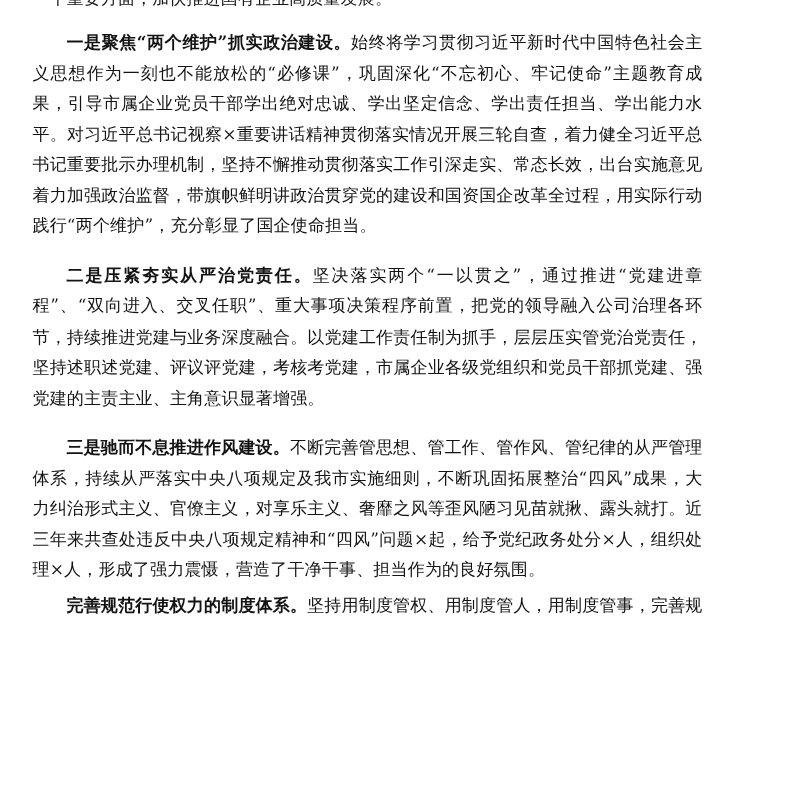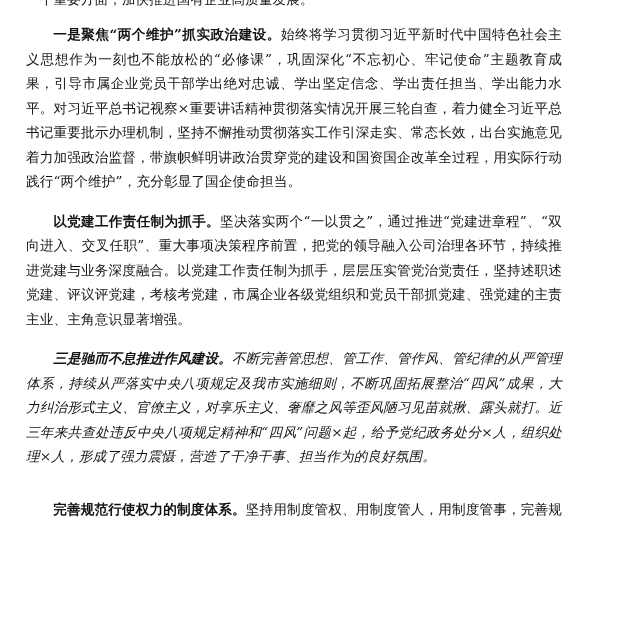--- a/index.html
+++ b/index.html
@@ -49,22 +49,21 @@
     margin: 0 0 15px 0;
     text-indent: 2em;
     font-size: 13.6px;
     line-height: 24.5px;
     text-align: justify;
     text-justify: inter-ideograph;
     letter-spacing: 0.15px;
     color: #131313;
   }
   p.para.tight {
-    margin-bottom: 28px;
-    font-style: italic;
+    margin-bottom: 4px;
   }
   .lead {
     font-weight: bold;
   }
   .bottom-cut {
     overflow: hidden;
     max-height: 26px;
   }
 </style>
 </head>
@@ -73,20 +72,20 @@
 <div class="page">
 
   <div class="top-clip">
     <span class="cut">一个重要方面，加快推进国有企业高质量发展。</span>
   </div>
 
   <div class="body">
 
     <p class="para"><span class="lead">一是聚焦“两个维护”抓实政治建设。</span><span>始终将学习贯彻习近平新时代中国特色社会主义思想作为一刻也不能放松的“必修课”，巩固深化“不忘初心、牢记使命”主题教育成果，引导市属企业党员干部学出绝对忠诚、学出坚定信念、学出责任担当、学出能力水平。对习近平总书记视察×重要讲话精神贯彻落实情况开展三轮自查，着力健全习近平总书记重要批示办理机制，坚持不懈推动贯彻落实工作引深走实、常态长效，出台实施意见着力加强政治监督，带旗帜鲜明讲政治贯穿党的建设和国资国企改革全过程，用实际行动践行“两个维护”，充分彰显了国企使命担当。</span></p>
 
-    <p class="para"><span class="lead">以党建工作责任制为抓手。</span><span>坚决落实两个“一以贯之”，通过推进“党建进章程”、“双向进入、交叉任职”、重大事项决策程序前置，把党的领导融入公司治理各环节，持续推进党建与业务深度融合。以党建工作责任制为抓手，层层压实管党治党责任，坚持述职述党建、评议评党建，考核考党建，市属企业各级党组织和党员干部抓党建、强党建的主责主业、主角意识显著增强。</span></p>
+    <p class="para"><span class="lead">二是压紧夯实从严治党责任。</span><span>坚决落实两个“一以贯之”，通过推进“党建进章程”、“双向进入、交叉任职”、重大事项决策程序前置，把党的领导融入公司治理各环节，持续推进党建与业务深度融合。以党建工作责任制为抓手，层层压实管党治党责任，坚持述职述党建、评议评党建，考核考党建，市属企业各级党组织和党员干部抓党建、强党建的主责主业、主角意识显著增强。</span></p>
 
     <p class="para tight"><span class="lead">三是驰而不息推进作风建设。</span><span>不断完善管思想、管工作、管作风、管纪律的从严管理体系，持续从严落实中央八项规定及我市实施细则，不断巩固拓展整治“四风”成果，大力纠治形式主义、官僚主义，对享乐主义、奢靡之风等歪风陋习见苗就揪、露头就打。近三年来共查处违反中央八项规定精神和“四风”问题×起，给予党纪政务处分×人，组织处理×人，形成了强力震慑，营造了干净干事、担当作为的良好氛围。</span></p>
 
     <p class="para bottom-cut"><span class="lead">完善规范行使权力的制度体系。</span><span>坚持用制度管权、用制度管人，用制度管事，完善规范行使权力的制度体系。加快构建涵盖投资风险监管管理、违规经营责任追究、财务风险防控、阳光</span></p>
 
   </div>
 </div>
 
 </body></html>

